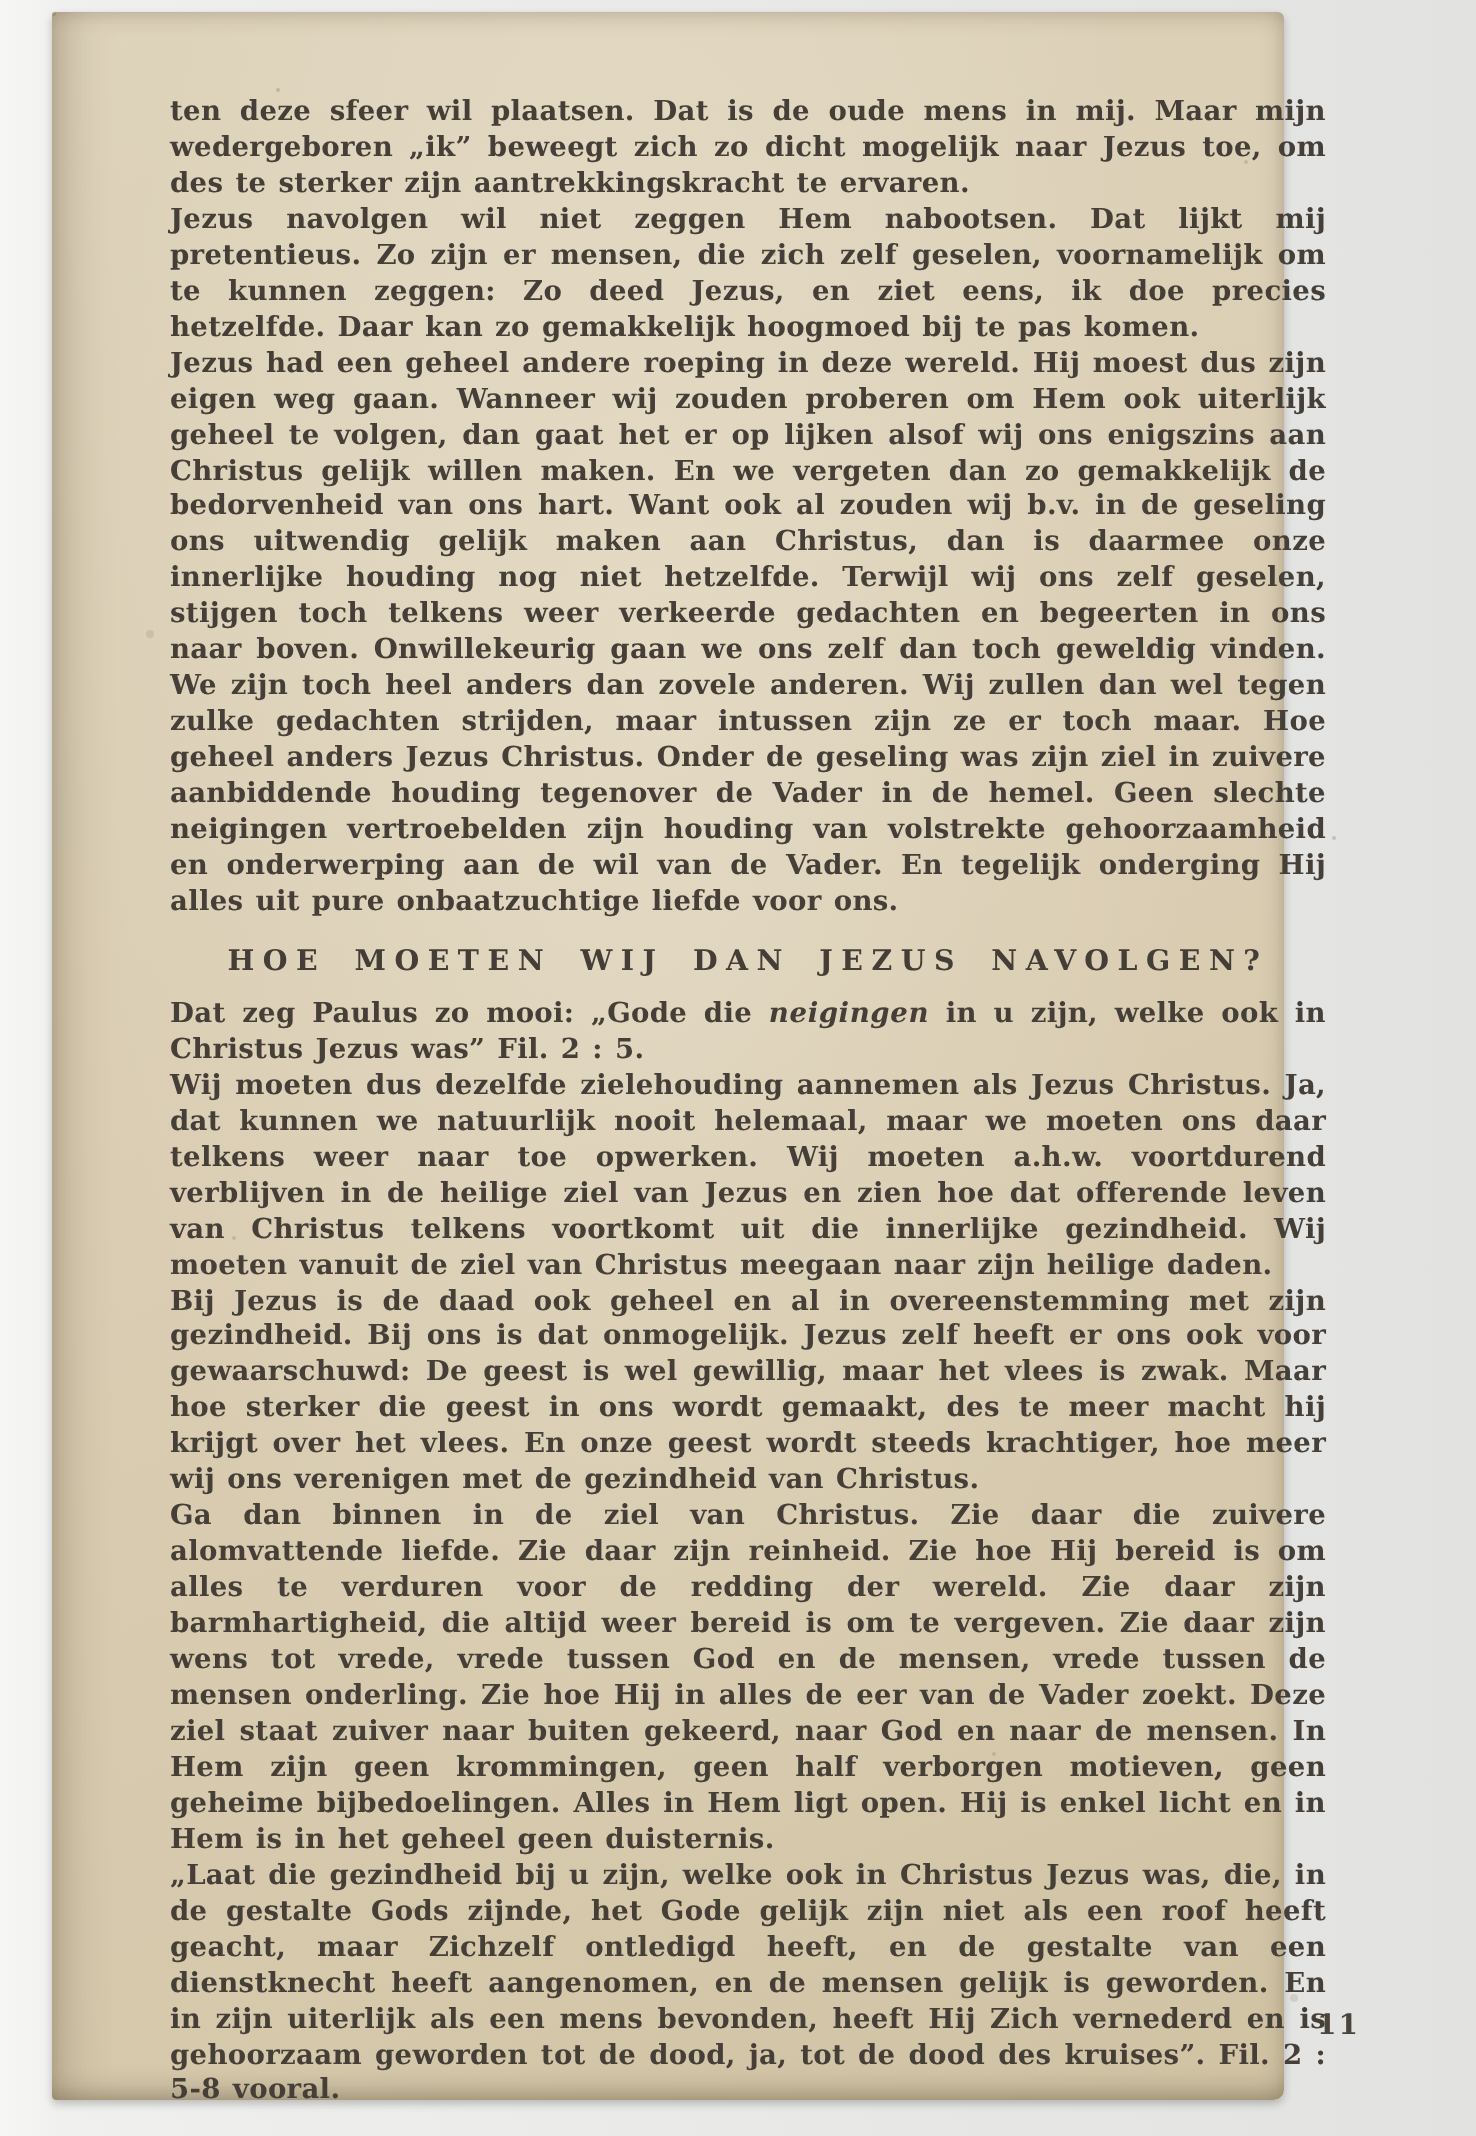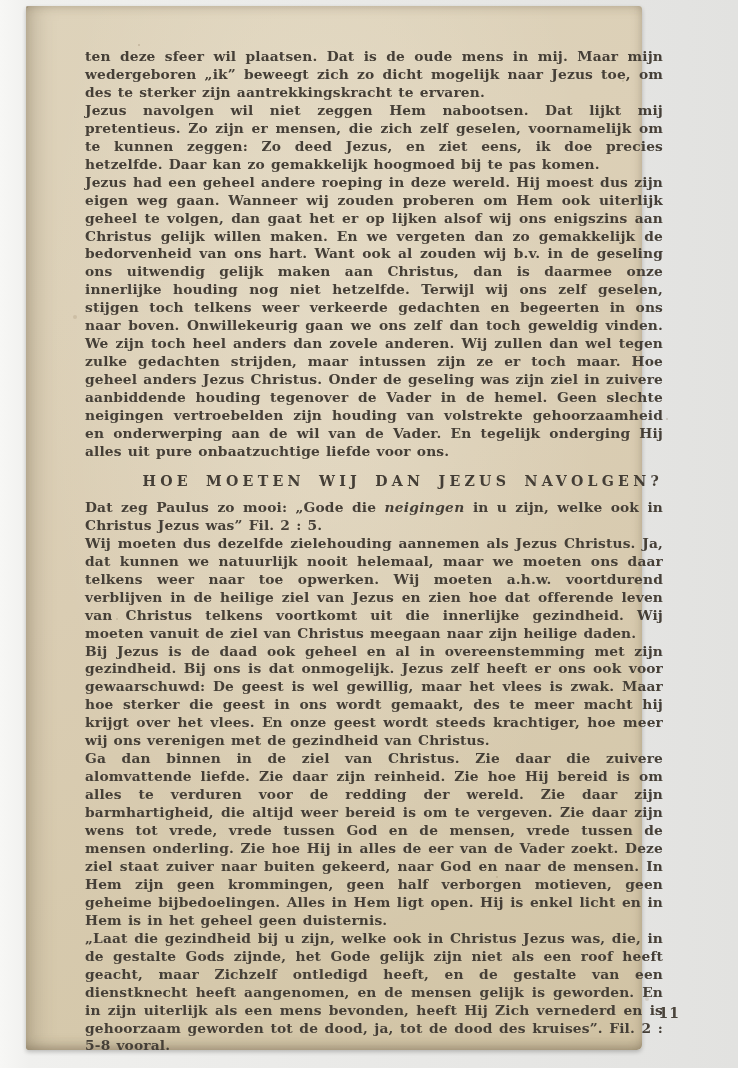--- a/index.html
+++ b/index.html
@@ -66,21 +66,21 @@
   }
   .content p {
     margin: 0;
   }
   .content h2 {
     margin: 12px 0 8px 0;
     font-size: 14.2px;
     font-weight: bold;
     letter-spacing: 0.30em;
     word-spacing: 0.35em;
-    text-align: right;
+    text-align: center;
     color: #443e36;
     white-space: nowrap;
   }
   .content em {
     font-style: italic;
     letter-spacing: 0.3px;
   }
   .pageno {
     position: absolute;
     left: 76px;

